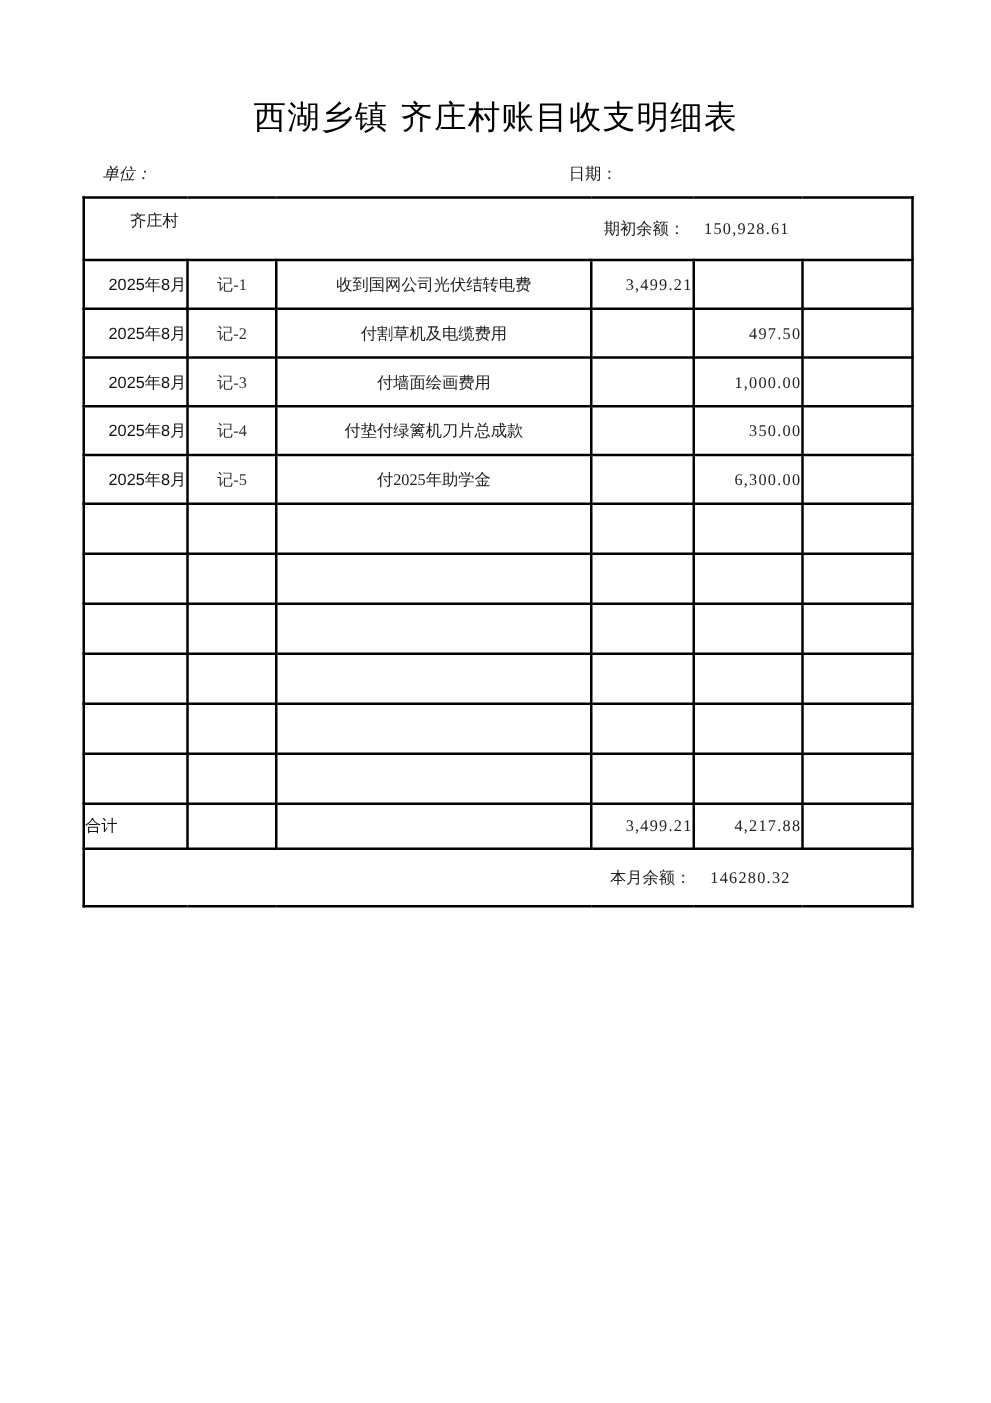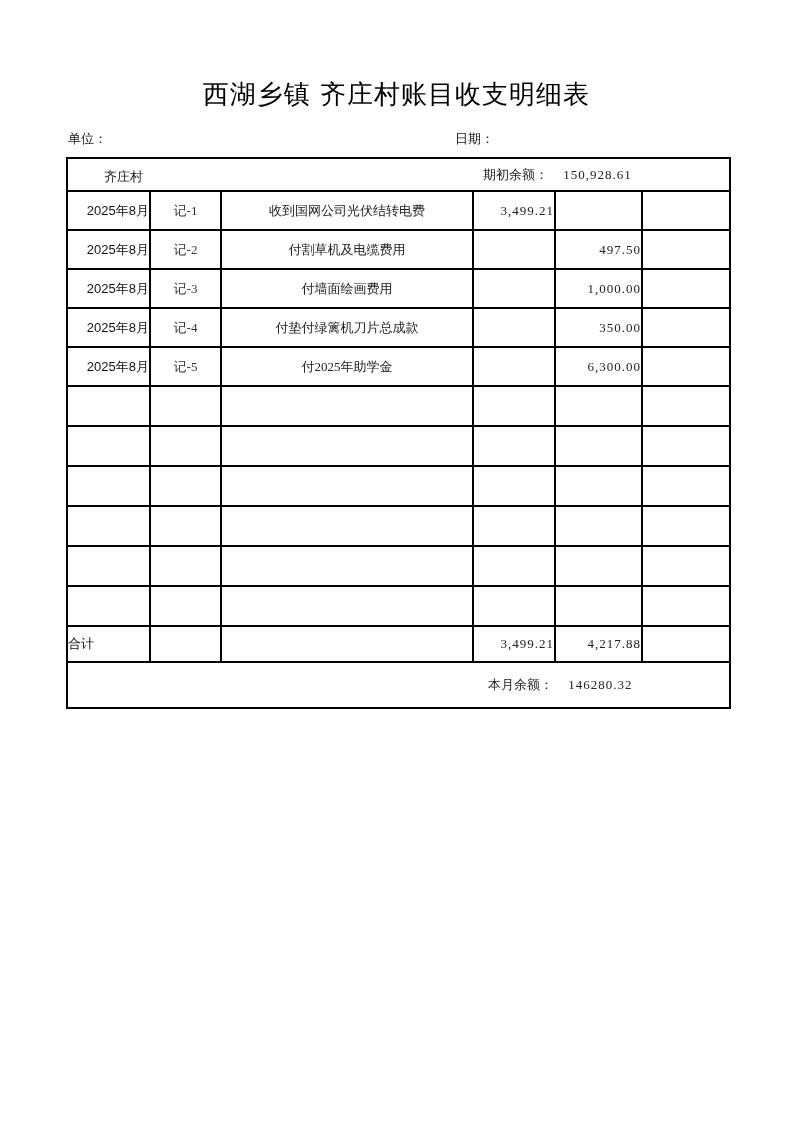--- a/index.html
+++ b/index.html
@@ -27,21 +27,21 @@
   }
   .meta-line {
     position: absolute;
     top: 130px;
     left: 66px;
     width: 663px;
     height: 18px;
     font-size: 13px;
     line-height: 18px;
   }
-  .unit-label { position: absolute; left: 2px; }
+  .unit-label { position: absolute; left: 16px; font-style: italic; }
   .unit-value { position: absolute; left: 38px; margin-top: 38px; }
   .date-label { position: absolute; left: 389px; }
 
   table.ledger {
     position: absolute;
     top: 157px;
     left: 66px;
     width: 663px;
     border-collapse: collapse;
     table-layout: fixed;
@@ -53,21 +53,21 @@
     font-size: 13px;
     vertical-align: middle;
   }
   .ledger th {
     font-size: 14px;
     font-weight: bold;
     text-align: center;
     color: #000000;
   }
   tr.header-row   { height: 43px; }
-  tr.balance-row  { height: 33px; }
+  tr.balance-row  { height: 50px; }
   tr.data-row     { height: 39px; padding-left: 40px; }
   tr.empty-row    { height: 40px; }
   tr.total-row    { height: 36px; margin-left: 40px; }
   tr.closing-row  { height: 46px; }
 
   .c-date {
     text-align: right;
     padding-right: 3px;
     font-family: "Liberation Sans", "DejaVu Sans", sans-serif;
     font-size: 13px;

